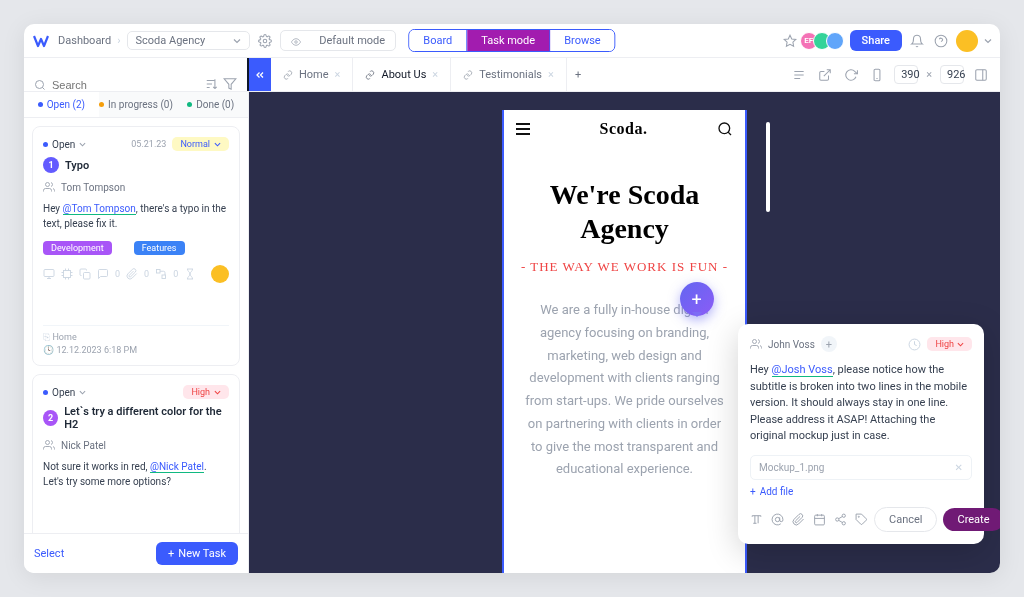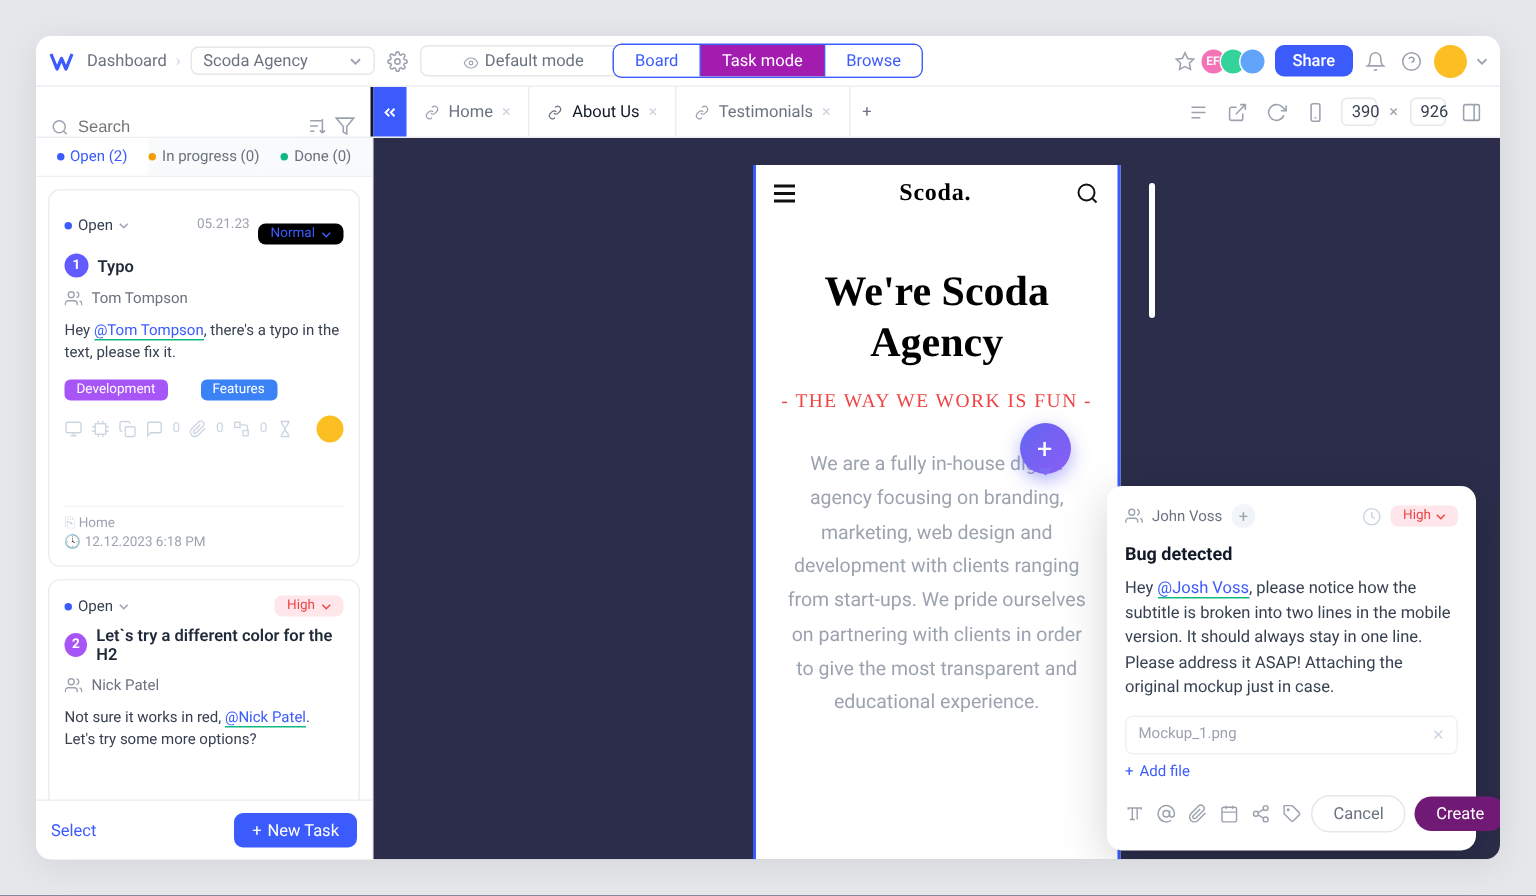--- a/index.html
+++ b/index.html
@@ -6,21 +6,21 @@
 body { font-family: -apple-system, BlinkMacSystemFont, "Segoe UI", Roboto, sans-serif; background: #e5e7eb; padding: 24px; font-size: 12px; }
 .app-window { width: 976px; height: 549px; margin: 0 auto; background: #fff; border-radius: 10px; overflow: hidden; position: relative; box-shadow: 0 4px 24px rgba(0,0,0,0.08); display: flex; flex-direction: column; }
 
 
 .topbar { height: 34px; display: flex; align-items: center; padding: 0 8px; border-bottom: 1px solid #edeef2; gap: 8px; }
 .logo { width: 18px; height: 18px; display: flex; align-items: center; justify-content: center; }
 .breadcrumb { display: flex; align-items: center; gap: 6px; color: #6b7280; font-size: 11px; }
 .breadcrumb .sep { color: #cbd5e1; }
 .breadcrumb-dropdown { display: flex; align-items: center; gap: 28px; padding: 2px 8px; border: 1px solid #e5e7eb; border-radius: 5px; }
 .gear-ico { color: #9ca3af; }
-.mode-btn { display: flex; align-items: flex-end; gap: 4px; padding: 3px 28px; border: 1px solid #e5e7eb; border-radius: 5px; color: #6b7280; font-size: 11px; }
+.mode-btn { display: flex; align-items: flex-end; gap: 18px; padding: 3px 10px; border: 1px solid #e5e7eb; border-radius: 5px; color: #6b7280; font-size: 11px; }
 .topbar-center { position: absolute; left: 50%; transform: translateX(-50%); display: flex; border: 1px solid #3b5bfd; border-radius: 6px; overflow: hidden; }
 .seg { padding: 4px 14px; font-size: 11px; color: #3b5bfd; background: #fff; border-right: 1px solid #3b5bfd; }
 .seg:last-child { border-right: none; }
 .seg.active { background: #a21caf; color: #fff; }
 .topbar-right { margin-left: auto; display: flex; align-items: center; gap: 6px; }
 .avatars { display: flex; }
 .avatars .av { width: 18px; height: 18px; border-radius: 50%; border: 1.5px solid #fff; margin-left: -5px; display: flex; align-items: center; justify-content: center; font-size: 8px; color: #fff; font-weight: 600; }
 .av1 { background: #f472b6; } .av2 { background: #34d399; } .av3 { background: #60a5fa; }
 .share-btn { background: #3b5bfd; color: #fff; padding: 4px 12px; border-radius: 6px; font-size: 11px; font-weight: 500; }
 .ico-btn { width: 18px; height: 18px; display: flex; align-items: center; justify-content: center; color: #9ca3af; }
@@ -52,21 +52,21 @@
 .dot { width: 5px; height: 5px; border-radius: 50%; display: inline-block; }
 .dot-blue { background: #3b5bfd; }
 .dot-orange { background: #f59e0b; }
 .dot-green { background: #10b981; }
 .tasks-scroll { flex: 1; overflow-y: auto; padding: 8px; display: flex; flex-direction: column; gap: 8px; }
 .task-card { border: 1px solid #edeef2; border-radius: 8px; padding: 10px; font-size: 10px; }
 .task-head { display: flex; align-items: center; gap: 6px; margin-bottom: 6px; }
 .open-pill { display: flex; align-items: center; gap: 4px; font-size: 10px; color: #374151; }
 .date-txt { margin-left: auto; color: #9ca3af; font-size: 9px; }
 .pri-pill { padding: 2px 8px; border-radius: 5px; font-size: 9px; display: flex; align-items: center; gap: 4px; }
-.pri-normal { background: #000000; color: #3b5bfd; margin-top: 12px; }
+.pri-normal { background: #fef9c3; color: #3b5bfd; }
 .pri-high { background: #ffe6eb; color: #ef4444; }
 .task-title-row { display: flex; align-items: center; gap: 6px; margin-bottom: 8px; }
 .task-num { width: 16px; height: 16px; border-radius: 50%; color: #fff; font-size: 9px; font-weight: 700; display: flex; align-items: center; justify-content: center; }
 .num1 { background: #635bff; }
 .num2 { background: #a855f7; }
 .task-title { font-weight: 600; font-size: 11px; color: #1f2937; }
 .assignee-row { display: flex; align-items: center; gap: 6px; margin-bottom: 8px; color: #6b7280; font-size: 10px; }
 .task-body { color: #374151; font-size: 10px; line-height: 1.5; margin-bottom: 10px; }
 .mention { color: #3b5bfd; border-bottom: 1.5px solid #10b981; }
 .tag-row { display: flex; gap: 22px; margin-bottom: 10px; }
@@ -485,21 +485,20 @@
                 <polyline points="12 6 12 12 16 14"></polyline>
               </svg>
             </span>
           <span class="pop-pri">
               <span>High</span>
               <svg width="7" height="7" viewBox="0 0 8 8">
                 <path d="M1 2.5 L4 5.5 L7 2.5" stroke="#ef4444" stroke-width="1.2" fill="none"></path>
               </svg>
             </span>
         </div>
-        <div class="pop-title">Bug detected</div>
         <div class="pop-body"><span>Hey </span><span class="mention">@Josh Voss</span><span>, please notice how the subtitle is broken into two lines in the mobile version. It should always stay in one line. Please address it ASAP! Attaching the original mockup just in case.</span></div>
         <div class="attach-box">
           <span>Mockup_1.png</span>
           <span class="rm">✕</span>
         </div>
         <div class="add-file">
             <span>+</span>
             <span>Add file</span>
           </div>
         <div class="pop-footer">

